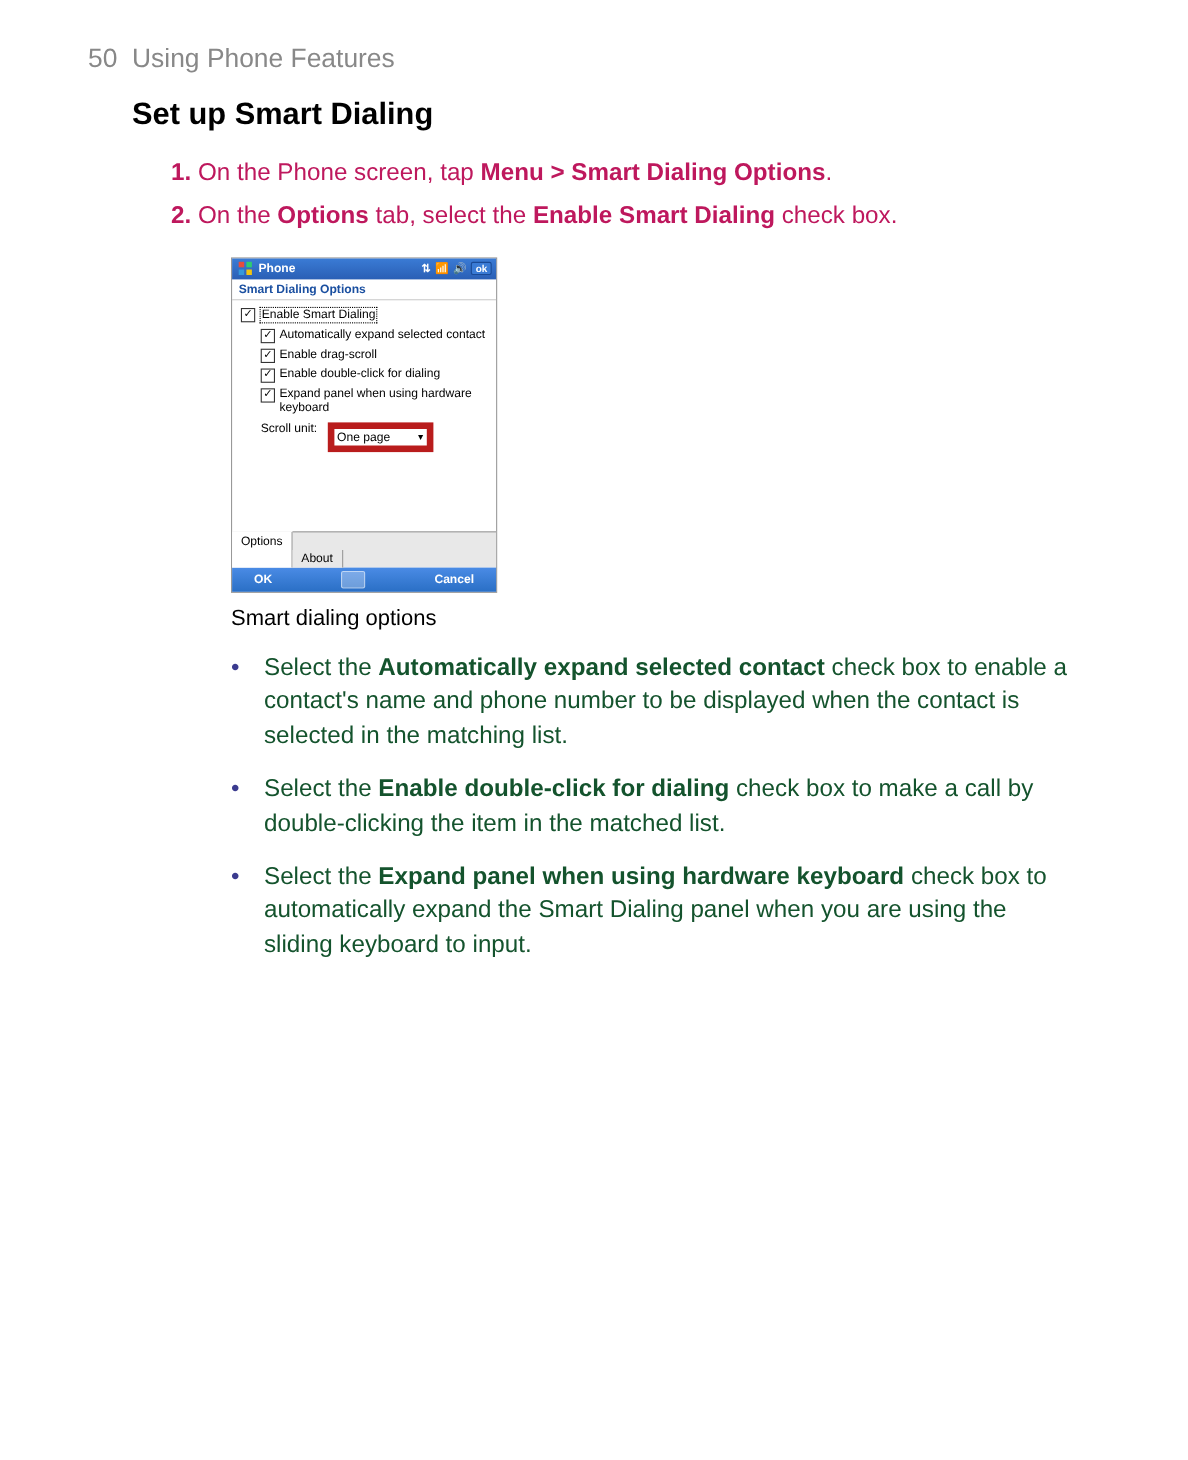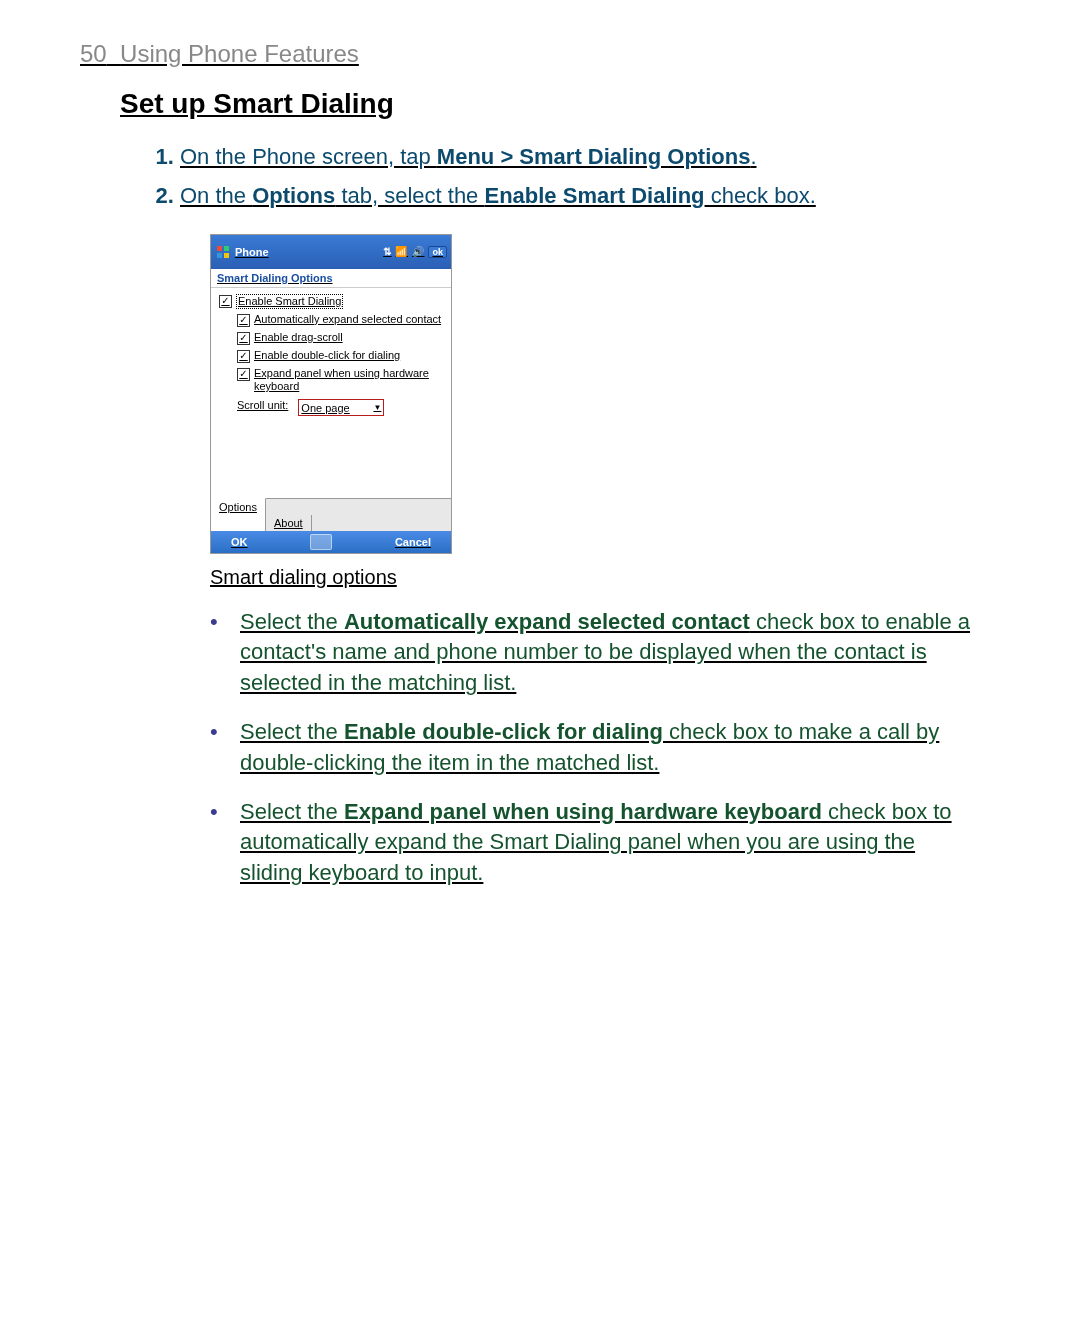--- a/index.html
+++ b/index.html
@@ -4,42 +4,41 @@
 <style>
   body {
     margin: 0;
     padding: 0;
     font-family: Arial, Helvetica, sans-serif;
     background: #fff;
     width: 1080px;
   }
   .page {
     padding: 40px 100px 40px 80px;
-    text-decoration: underline;
   }
   .page-header {
     font-size: 24px;
     color: #888;
     margin-bottom: 20px;
   }
   .page-num {
     color: #888;
   }
   .section-title {
     color: #000000;
     font-size: 28px;
     font-weight: bold;
     margin-left: 40px;
     margin-bottom: 10px;
   }
   ol.steps {
     margin-left: 70px;
     padding-left: 30px;
     font-size: 22px;
-    color: #0c4a6e;
+    color: #be185d;
   }
   ol.steps li {
     margin-bottom: 8px;
     line-height: 1.4;
   }
   ol.steps li::marker {
     font-weight: bold;
   }
   .bold { font-weight: bold; }
   .screenshot-wrap {
@@ -49,21 +48,21 @@
   .device {
     width: 240px;
     border: 1px solid #999;
     background: #fff;
     font-family: Tahoma, Arial, sans-serif;
     font-size: 11px;
   }
   .device-titlebar {
     background: linear-gradient(#3a7bd5, #2a5fb5);
     color: #fff;
-    height: 34px;
+    height: 19px;
     display: flex;
     align-items: center;
     padding: 0 4px;
     font-weight: bold;
     position: relative;
   }
   .device-titlebar .winlogo {
     width: 16px;
     height: 16px;
     margin-right: 4px;
@@ -136,21 +135,21 @@
     border: 1px dotted #000;
     padding: 0 1px;
   }
   .scroll-row {
     display: flex;
     margin-left: 18px;
     margin-top: 6px;
     font-size: 11px;
   }
   .scroll-row .dropdown {
-    border: 1px solid #b91c1c;
+    border: 6px solid #b91c1c;
     background: #fff;
     padding: 0 2px;
     margin-left: 10px;
     width: 80px;
     height: 15px;
     display: flex;
     justify-content: space-between;
     align-items: center;
     font-size: 11px;
   }

